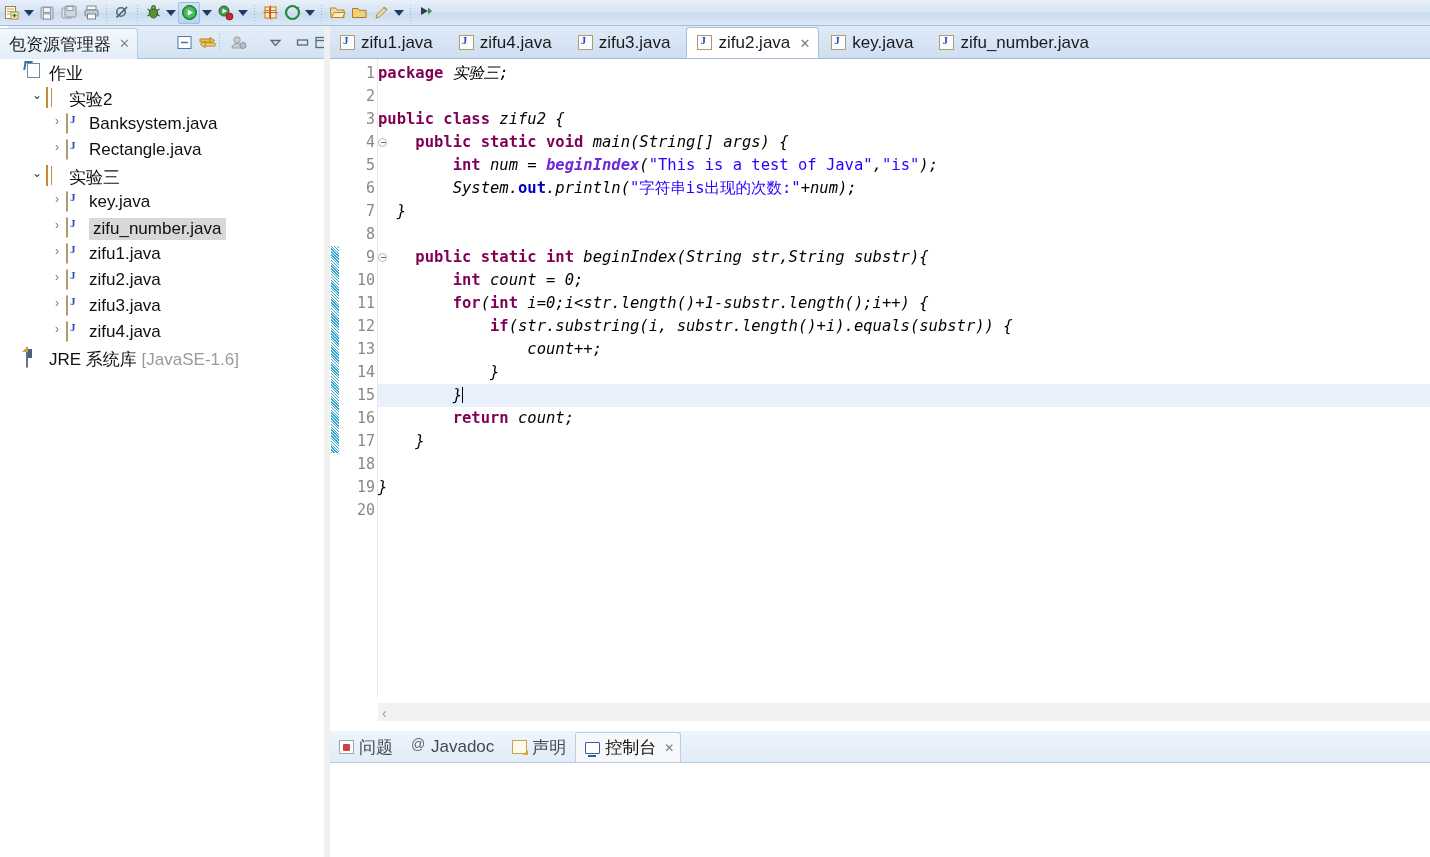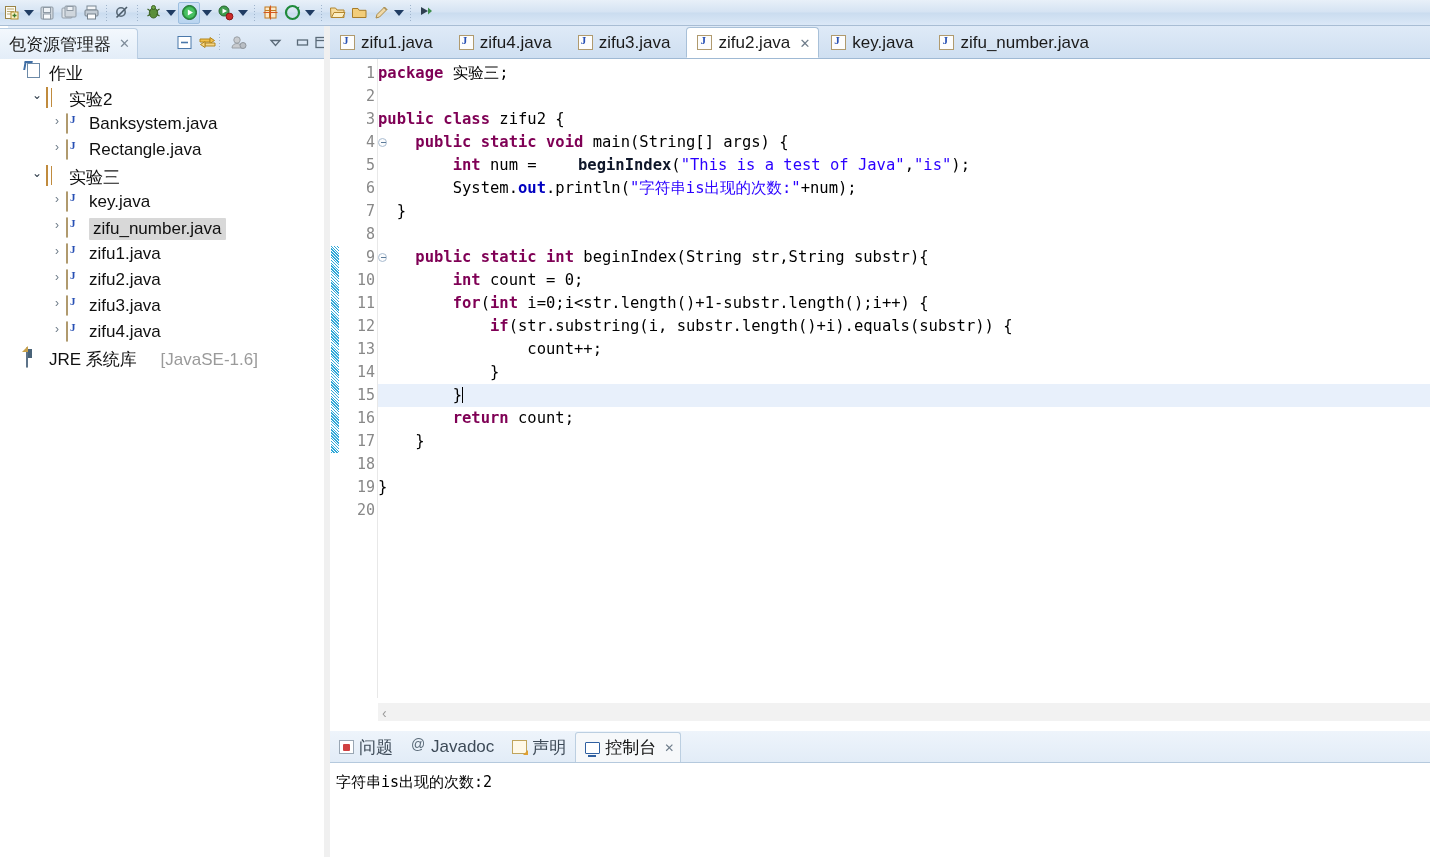--- a/index.html
+++ b/index.html
@@ -75,21 +75,21 @@
     font-size: 17px; color: #101010; white-space: nowrap;
   }
   .chev {
     width: 18px; text-align: center; color: #6d7b88; font-size: 12px;
     flex: 0 0 18px;
   }
   .chev.open { color: #2c3a48; }
   .ticon { flex: 0 0 20px; height: 18px; position: relative; margin-right: 3px; }
   .tlabel { }
   .tlabel.sel { background: #d8d8d8; padding: 1px 4px; border-radius: 1px; }
-  .tlabel .dim { color: #9a9a9a; margin-left: 19px; }
+  .tlabel .dim { color: #9a9a9a; }
 
   
   .ic-java {
     width: 14px; height: 16px; background: #fdfdfd;
     border: 1px solid #b09a6e; border-radius: 1px;
     margin-top: 1px; position: relative;
   }
   .ic-java:after {
     content: "J"; position: absolute; left: 3px; top: -1px;
     font-size: 11px; color: #2850b4; font-weight: bold;
@@ -210,23 +210,23 @@
     position: absolute; left: 48px; top: 0; width: 1052px; height: 640px;
     padding-top: 3px;
     font-family: "DejaVu Sans Mono", monospace;
     font-size: 15.5px; color: #000000;
     white-space: pre;
   }
   .cline { height: 23px; line-height: 23px; padding-left: 0px; }
   .cline.cur { background: #e8f0fb; }
   .kw  { color: #7f0055; font-weight: bold; }
   .str { color: #2a00ff; }
-  .mth { color: #0f172a; font-weight: bold; margin-left: 32px; }
+  .mth { color: #6d28d9; font-style: italic; font-weight: bold; }
   .fld { color: #0000c0; font-weight: bold; }
-  .plain { color: #000000; }
+  .plain { color: #000000; font-style: italic; }
   .caret {
     display: inline-block; width: 1px; height: 16px; background: #000;
     vertical-align: -3px; margin-left: 0px;
   }
 
   
   #ed-hscroll {
     position: absolute; left: 0; top: 672px; width: 1100px; height: 33px;
     background: #ffffff;
   }
@@ -638,15 +638,14 @@
         <span class="t-ic decl"></span>
         <span>声明</span>
       </div>
       <div class="bptab active">
         <span class="t-ic console"></span>
         <span>控制台</span>
         <span class="xmark">✕</span>
       </div>
     </div>
   <div id="bp-body">
-    <div class="conline mono">字符串is出现的次数:2</div>
   </div>
 </div>
 
 </body></html>

